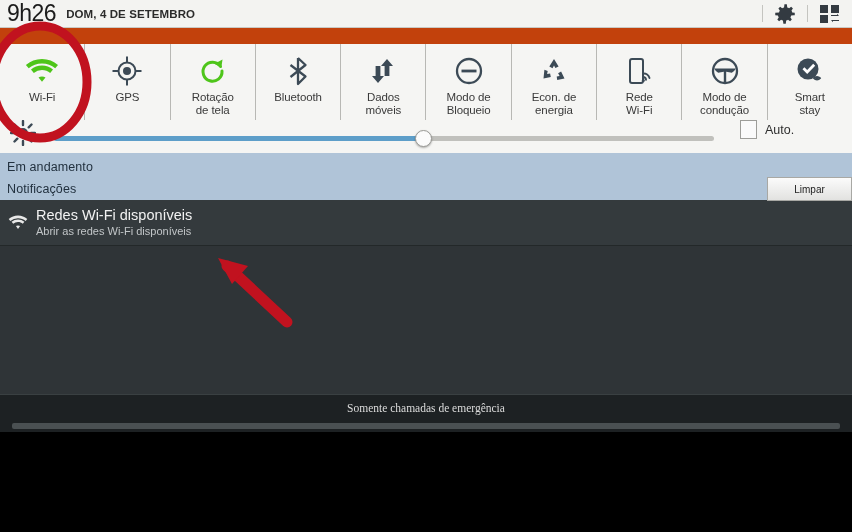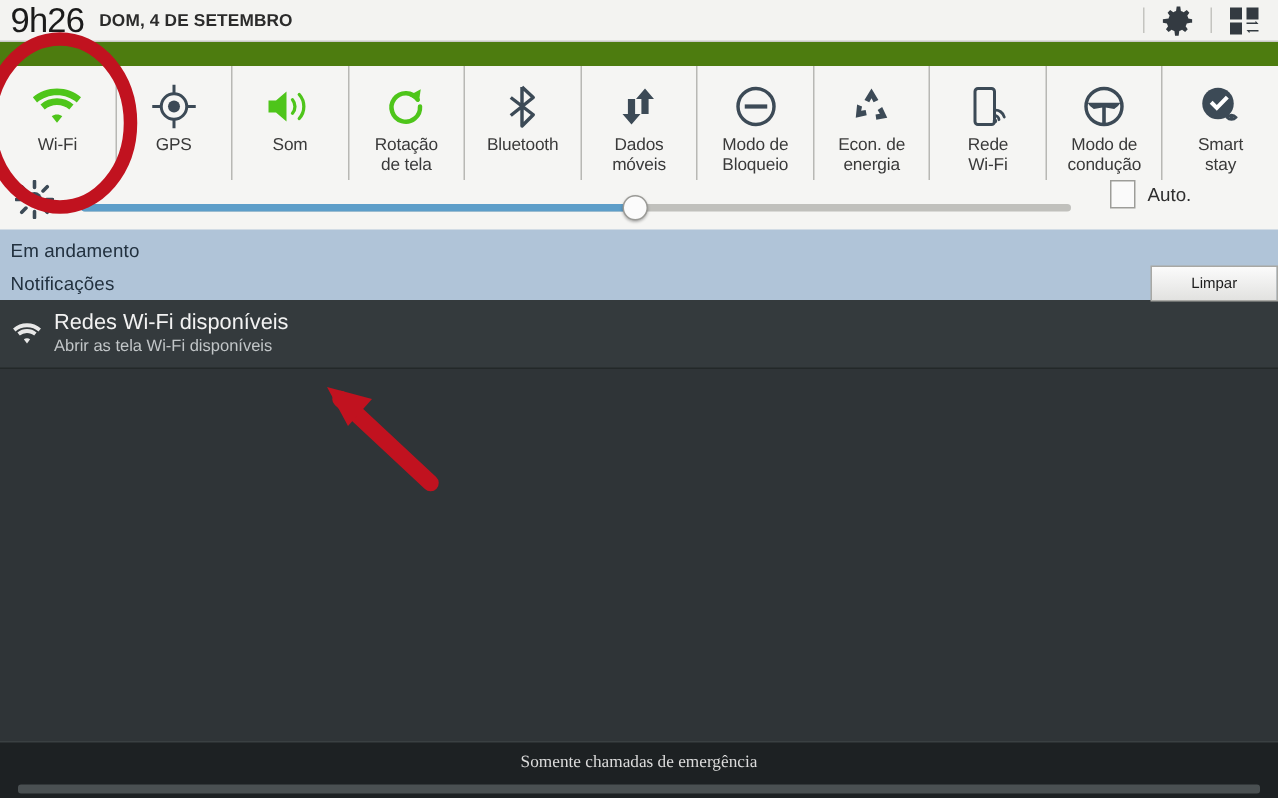--- a/index.html
+++ b/index.html
@@ -4,22 +4,22 @@
 <style>
   * { box-sizing: border-box; margin: 0; padding: 0; }
   html, body {
     width: 852px; height: 532px;
     font-family: "Liberation Sans", sans-serif;
     background: #000;
     overflow: hidden;
   }
   #screen {
     position: relative;
-    width: 852px; height: 532px;
-    background: #4d7c0f;
+    width: 852px; height: 432px;
+    background: #c2410c;
   }
 
   
   .statusbar {
     position: absolute; top: 0; left: 0;
     width: 852px; height: 28px;
     background: #f3f3f1;
     border-bottom: 1px solid #c9c9c5;
     display: flex; align-items: center;
   }
@@ -208,31 +208,20 @@
           <rect x="14" y="0.5" width="2" height="6" fill="#3c4a56"></rect>
           <rect x="14" y="23.5" width="2" height="6" fill="#3c4a56"></rect>
           <rect x="0.5" y="14" width="6" height="2" fill="#3c4a56"></rect>
           <rect x="23.5" y="14" width="6" height="2" fill="#3c4a56"></rect>
         </svg>
       </div>
       <div class="tile-label">GPS</div>
       <div class="tile-bar off" style="background: rgb(109, 122, 130);"></div>
     </div>
 
-    <div class="tile">
-      <div class="tile-icon">
-        <svg width="34" height="28" viewBox="0 0 34 28">
-          <path fill="#4ec51a" d="M3 10h5l7-6v20l-7-6H3z"></path>
-          <path fill="none" stroke="#4ec51a" stroke-width="2.2" stroke-linecap="round" d="M19 9.5a7 7 0 0 1 0 9"></path>
-          <path fill="none" stroke="#4ec51a" stroke-width="2.2" stroke-linecap="round" d="M23.5 6a12 12 0 0 1 0 16"></path>
-        </svg>
-      </div>
-      <div class="tile-label">Som</div>
-      <div class="tile-bar on" style="background: rgb(100, 212, 28);"></div>
-    </div>
 
     <div class="tile">
       <div class="tile-icon">
         <svg width="30" height="30" viewBox="0 0 30 30">
           <path fill="none" stroke="#4ec51a" stroke-width="3" stroke-linecap="round" d="M22.5 10.5A9.5 9.5 0 1 0 24 15"></path>
           <path fill="#4ec51a" d="M24.5 3.5l-1.2 8.2-6.8-3.9z"></path>
         </svg>
       </div>
       <div class="tile-label">
         <span>Rotação</span><br>
@@ -377,21 +366,21 @@
     <div class="notif">
       <div class="notif-icon">
         <svg width="22" height="18" viewBox="0 0 22 18">
           <path fill="#e8e8e8" d="M11 4.2c2.9 0 5.6 1 7.7 2.8l1.6-2A14 14 0 0 0 11 1.5 14 14 0 0 0 1.7 5l1.6 2A11.8 11.8 0 0 1 11 4.2z"></path>
           <path fill="#e8e8e8" d="M11 8c1.8 0 3.5.6 4.8 1.7l1.6-2A10 10 0 0 0 11 5.4a10 10 0 0 0-6.4 2.3l1.6 2A7.4 7.4 0 0 1 11 8z"></path>
           <path fill="#e8e8e8" d="M11 11.5c.8 0 1.5.2 2.1.6L11 15l-2.1-2.9c.6-.4 1.3-.6 2.1-.6z"></path>
         </svg>
       </div>
       <div class="notif-text">
         <span class="notif-title">Redes Wi-Fi disponíveis</span>
-        <span class="notif-sub">Abrir as tela Wi-Fi disponíveis</span>
+        <span class="notif-sub">Abrir as redes Wi-Fi disponíveis</span>
       </div>
     </div>
 
     <div class="notif-filler"></div>
   </div>
 
   <div class="bottombar">
     <div class="emergency">Somente chamadas de emergência</div>
     <div class="handle"></div>
   </div>

